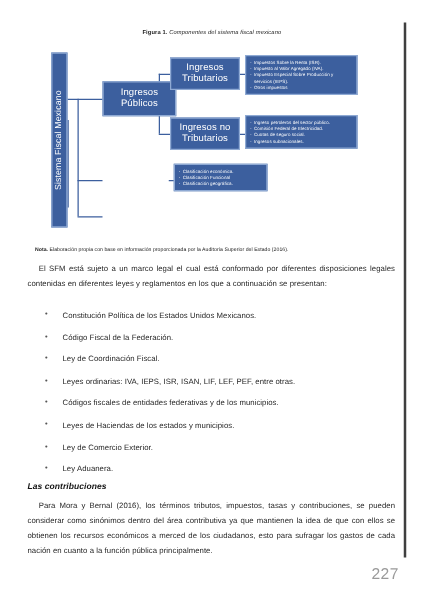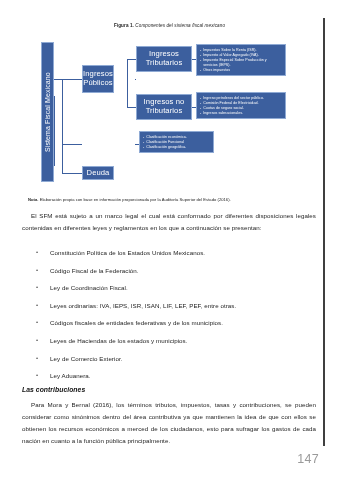--- a/index.html
+++ b/index.html
@@ -80,21 +80,21 @@
     padding: 0;
   }
   .node.root span {
     display: block;
     transform: rotate(-90deg);
     white-space: nowrap;
     font-size: 7px;
   }
 
   .node.level2 {
-    width: 32px;
+    width: 59px;
     font-size: 7.6px;
     padding: 2px 1px;
   }
   .node.ingresos-publicos { left: 82px; top: 27px; height: 28px; }
   .node.gastos-publicos   { left: 82px; top: 92px; height: 28px; }
   .node.deuda             { left: 82px; top: 128px; height: 14px; }
 
   .node.level3 {
     width: 56px;
     font-size: 7.6px;
@@ -232,23 +232,20 @@
     <div class="conn h" style="left:192px; top:69px; width:4px;"></div>
     <div class="conn h" style="left:135px; top:106px; width:4px;"></div>
 
     <div class="node root">
       <span>Sistema Fiscal Mexicano</span>
     </div>
 
     <div class="node level2 ingresos-publicos">
       <span>Ingresos Públicos</span>
     </div>
-    <div class="node level2 deuda">
-      <span>Deuda</span>
-    </div>
 
     <div class="node level3 ingresos-trib">
       <span>Ingresos Tributarios</span>
     </div>
     <div class="node level3 ingresos-no-trib">
       <span>Ingresos no Tributarios</span>
     </div>
 
     <div class="leafbox leaf-trib">
       <ul>
@@ -315,15 +312,15 @@
     </div>
     <div class="row">
       <div class="bdot">•</div>
       <div class="btxt">Ley Aduanera.</div>
     </div>
   </div>
 
   <div class="section-title">Las contribuciones</div>
   <div class="body-text para-2">Para Mora y Bernal (2016), los términos tributos, impuestos, tasas y contribuciones, se pueden considerar como sinónimos dentro del área contributiva ya que mantienen la idea de que con ellos se obtienen los recursos económicos a merced de los ciudadanos, esto para sufragar los gastos de cada nación en cuanto a la función pública principalmente.</div>
 
-  <div class="folio">147</div>
+  <div class="folio">227</div>
 
 </div>
 
 </body></html>

